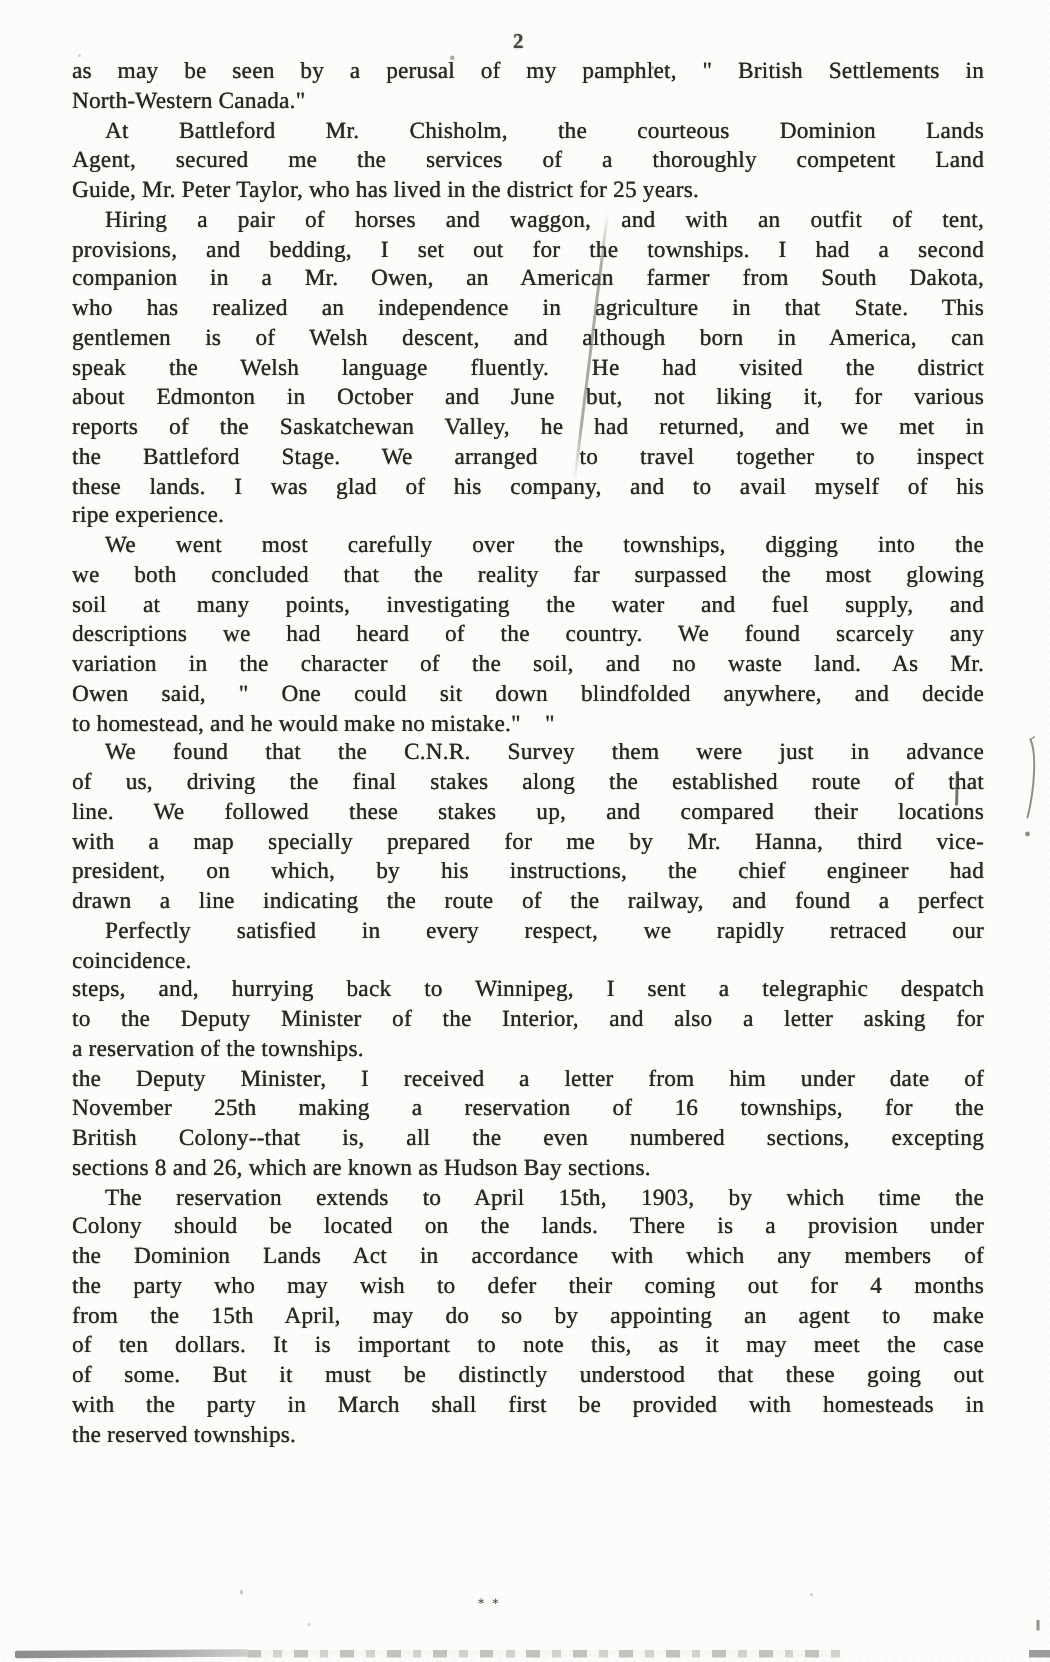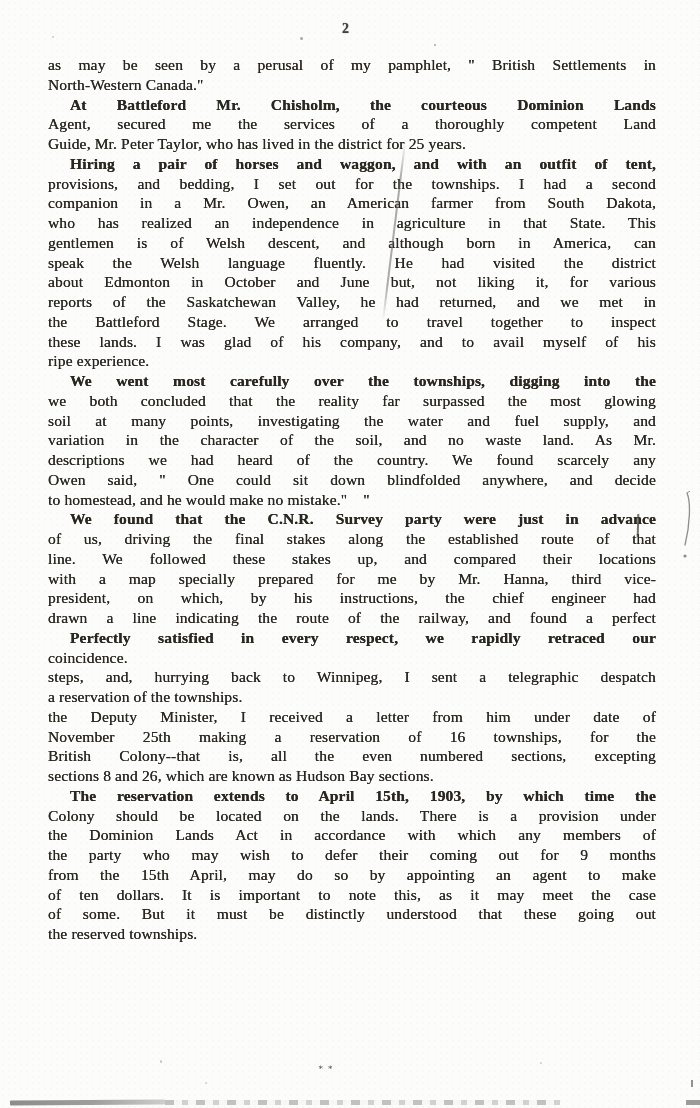--- a/index.html
+++ b/index.html
@@ -21,35 +21,35 @@
     width: 692px;
     text-align: center;
     font-size: 14px;
     font-weight: bold;
     color: #44423d;
     text-shadow: 0 0 1px rgba(60,58,52,0.7);
     letter-spacing: 1px;
   }
   .text-block {
     position: absolute;
-    top: 55px;
+    top: 38px;
     left: 48px;
     width: 608px;
     filter: blur(0.22px) contrast(1.04);
   }
   .line {
     font-size: 15.5px;
     line-height: 19.75px;
     letter-spacing: 0.15px;
     text-align: justify;
     text-align-last: justify;
     white-space: normal;
     text-shadow: 0 0 0.55px rgba(42,38,32,0.85), 0.25px 0.25px 0 rgba(42,38,32,0.25);
   }
-  .line.indent { text-indent: 22px; font-weight: bold; }
+  .line.indent { text-indent: 22px; }
   .line.last { text-align-last: left; }
   .footer-mark {
     position: absolute;
     top: 1063px;
     left: 318px;
     font-size: 8px;
     letter-spacing: 4px;
     color: #3a3833;
   }
   
@@ -140,45 +140,47 @@
       <div class="line">gentlemen is of Welsh descent, and although born in America, can</div>
       <div class="line">speak the Welsh language fluently. He had visited the district</div>
       <div class="line">about Edmonton in October and June but, not liking it, for various</div>
       <div class="line">reports of the Saskatchewan Valley, he had returned, and we met in</div>
       <div class="line">the Battleford Stage. We arranged to travel together to inspect</div>
       <div class="line">these lands. I was glad of his company, and to avail myself of his</div>
       <div class="line last">ripe experience.</div>
       <div class="line indent">We went most carefully over the townships, digging into the</div>
       <div class="line">we both concluded that the reality far surpassed the most glowing</div>
       <div class="line">soil at many points, investigating the water and fuel supply, and</div>
+      <div class="line">descriptions we had heard of the country. We found scarcely any</div>
       <div class="line">variation in the character of the soil, and no waste land. As Mr.</div>
-      <div class="line">descriptions we had heard of the country. We found scarcely any</div>
       <div class="line">Owen said, " One could sit down blindfolded anywhere, and decide</div>
       <div class="line last">to homestead, and he would make no mistake."&nbsp;&nbsp;&nbsp;&nbsp;"</div>
-      <div class="line indent">We found that the C.N.R. Survey party were just in advance</div>
+      <div class="line indent">We found that the C.N.R. Survey them were just in advance</div>
       <div class="line">of us, driving the final stakes along the established route of that</div>
       <div class="line">line. We followed these stakes up, and compared their locations</div>
       <div class="line">with a map specially prepared for me by Mr. Hanna, third vice-</div>
       <div class="line">president, on which, by his instructions, the chief engineer had</div>
       <div class="line">drawn a line indicating the route of the railway, and found a perfect</div>
       <div class="line indent">Perfectly satisfied in every respect, we rapidly retraced our</div>
       <div class="line last">coincidence.</div>
       <div class="line">steps, and, hurrying back to Winnipeg, I sent a telegraphic despatch</div>
+      <div class="line">to the Deputy Minister of the Interior, and also a letter asking for</div>
       <div class="line last">a reservation of the townships.</div>
       <div class="line">the Deputy Minister, I received a letter from him under date of</div>
       <div class="line">November 25th making a reservation of 16 townships, for the</div>
       <div class="line">British Colony--that is, all the even numbered sections, excepting</div>
       <div class="line last">sections 8 and 26, which are known as Hudson Bay sections.</div>
       <div class="line indent">The reservation extends to April 15th, 1903, by which time the</div>
       <div class="line">Colony should be located on the lands. There is a provision under</div>
       <div class="line">the Dominion Lands Act in accordance with which any members of</div>
-      <div class="line">the party who may wish to defer their coming out for 9 months</div>
+      <div class="line">the party who may wish to defer their coming out for 4 months</div>
       <div class="line">from the 15th April, may do so by appointing an agent to make</div>
       <div class="line">of ten dollars. It is important to note this, as it may meet the case</div>
       <div class="line">of some. But it must be distinctly understood that these going out</div>
+      <div class="line">with the party in March shall first be provided with homesteads in</div>
       <div class="line last">the reserved townships.</div>
     </div>
 
   <div class="footer-mark">∗∗</div>
 
   <div class="crease-line"></div>
   <div class="pen-tick"></div>
   <div class="pen-stroke-right">
     <svg width="20" height="72" viewBox="0 0 20 72">
       <path d="M11,3 c4,9 3,32 -2,52" fill="none" stroke="#8f8d89" stroke-width="1.3" stroke-linecap="round"></path>

